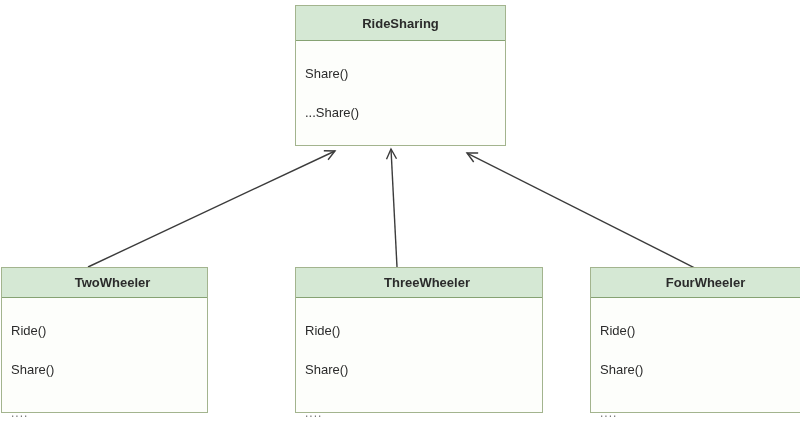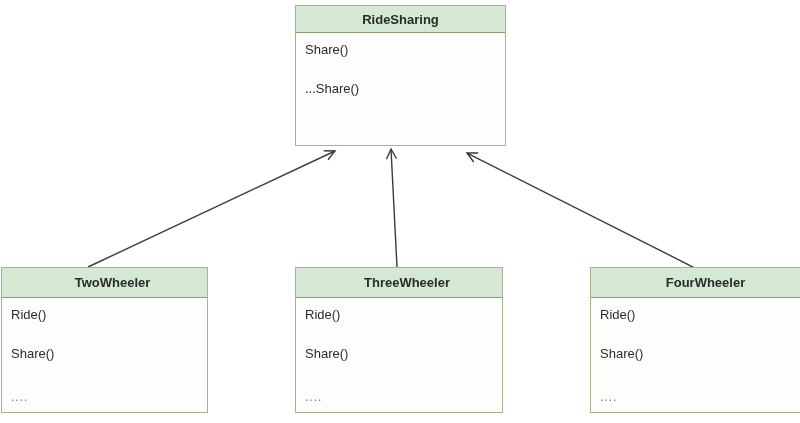--- a/index.html
+++ b/index.html
@@ -40,39 +40,39 @@
     border-bottom: 1px solid var(--separator, #86a273);
     font-weight: bold;
     font-size: 13px;
     text-align: center;
     display: flex;
     align-items: center;
     justify-content: center;
   }
   .class-body {
     box-sizing: border-box;
-    padding-top: 2px;
+    padding-top: 18px;
   }
   .member {
     box-sizing: border-box;
     height: 39px;
     padding: 7px 9px 0 9px;
     font-size: 13px;
     line-height: 15px;
     white-space: nowrap;
     overflow: hidden;
   }
   
   .box-parent { left: 295px; top: 5px; width: 211px; height: 141px; }
-  .box-parent .class-header { height: 27px; }
+  .box-parent .class-header { height: 35px; }
   
   .box-child { top: 267px; height: 146px; }
   .box-child .class-header { height: 30px; padding-left: 16px; }
   .box-two   { left: 1px;   width: 207px; }
-  .box-three { left: 295px; width: 208px; }
+  .box-three { left: 295px; width: 248px; }
   .box-four  { left: 590px; width: 215px; }
   .box-child .member:nth-child(3) {
     color: #777;
     font-size: 12px;
     letter-spacing: 1px;
     padding-top: 12px;
   }
 </style>
 </head>
 <body>

